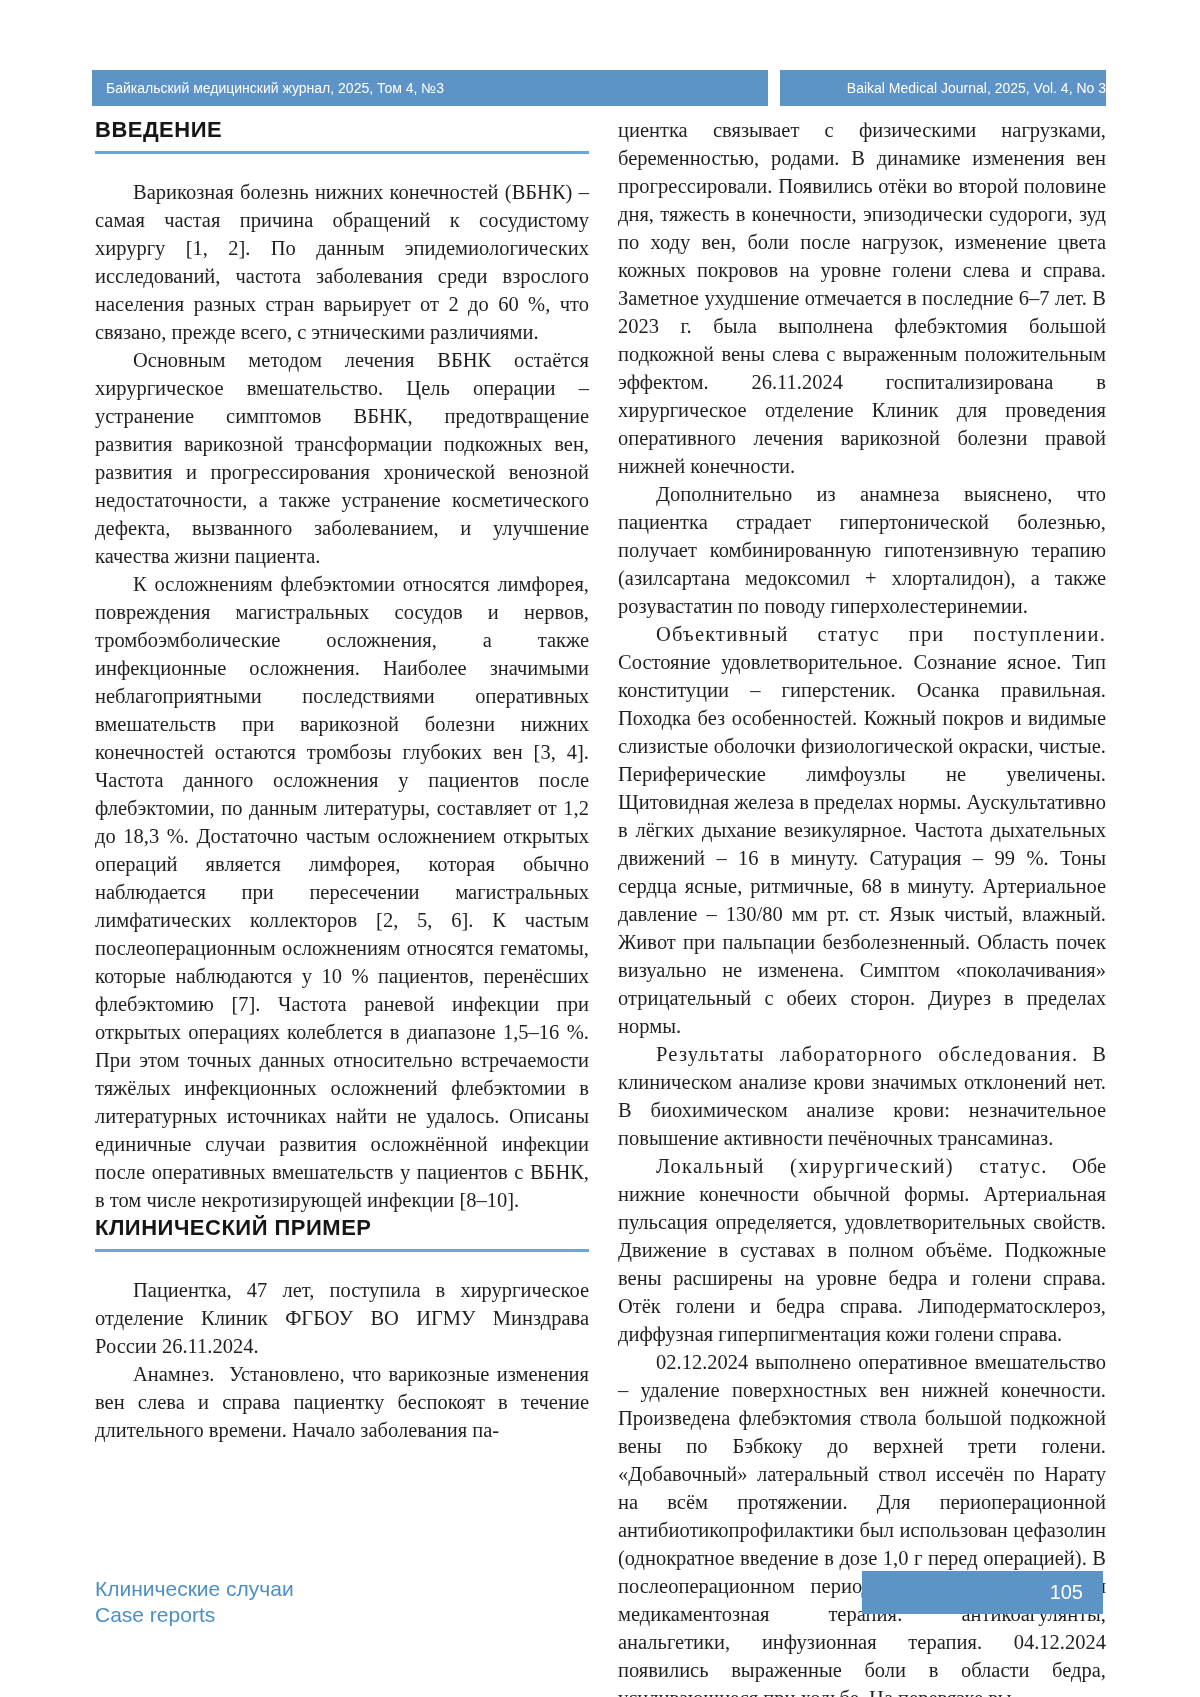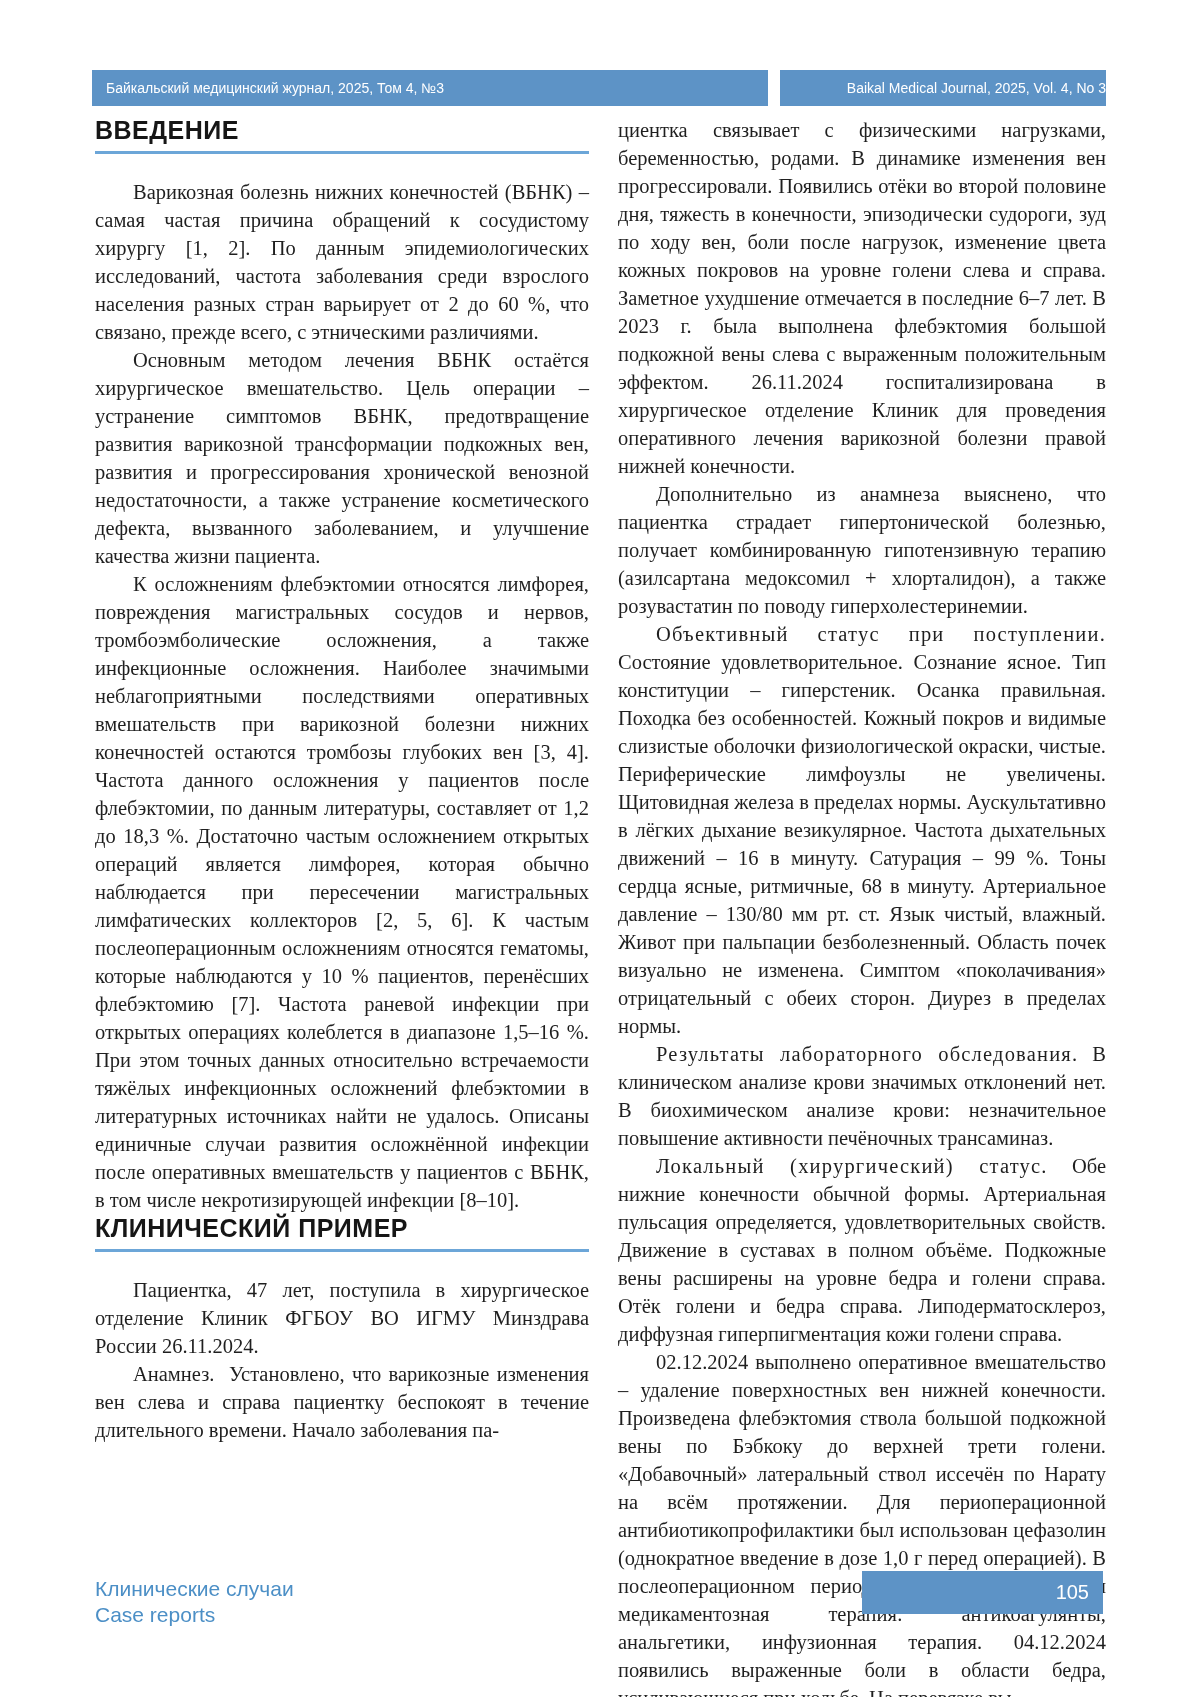--- a/index.html
+++ b/index.html
@@ -26,21 +26,21 @@
   
   .col{
     position:absolute;top:116px;
     font-size:20.5px;line-height:28px;
     text-align:justify;
   }
   .col.left{left:95px;width:494px;}
   .col.right{left:618px;width:488px;}
   .section-heading{
     font-family:"Liberation Sans", sans-serif;
-    font-weight:bold;font-size:25px;line-height:28px;
+    font-weight:bold;font-size:22px;line-height:28px;
     letter-spacing:.5px;
     color:#161616;
     text-align:left;
     padding-bottom:7px;
     border-bottom:3px solid var(--underline-blue);
     margin:0 0 24px 0;
   }
   .section-heading.second{}
   .para{margin:0;text-indent:38px;}
   .para.no-indent{text-indent:0;}
@@ -54,21 +54,21 @@
     color:var(--footer-blue);
   }
   .page-number-box{
     position:absolute;left:862px;top:1571px;
     width:241px;height:43px;
     background:var(--bar-blue);
     color:#ffffff;
     font-family:"Liberation Sans", sans-serif;
     font-size:20px;line-height:43px;
     text-align:right;
-    padding-right:14px;
+    padding-right:20px;
     box-sizing:border-box;
   }
 </style>
 </head>
 <body>
 
 <div class="page" style="--bar-blue:#5d93c6; --underline-blue:#6ca6d8; --footer-blue:#4c8fc6;">
 
   <div class="header-bar">
     <div class="header-box ru">Байкальский медицинский журнал, 2025, Том 4, №3</div>

